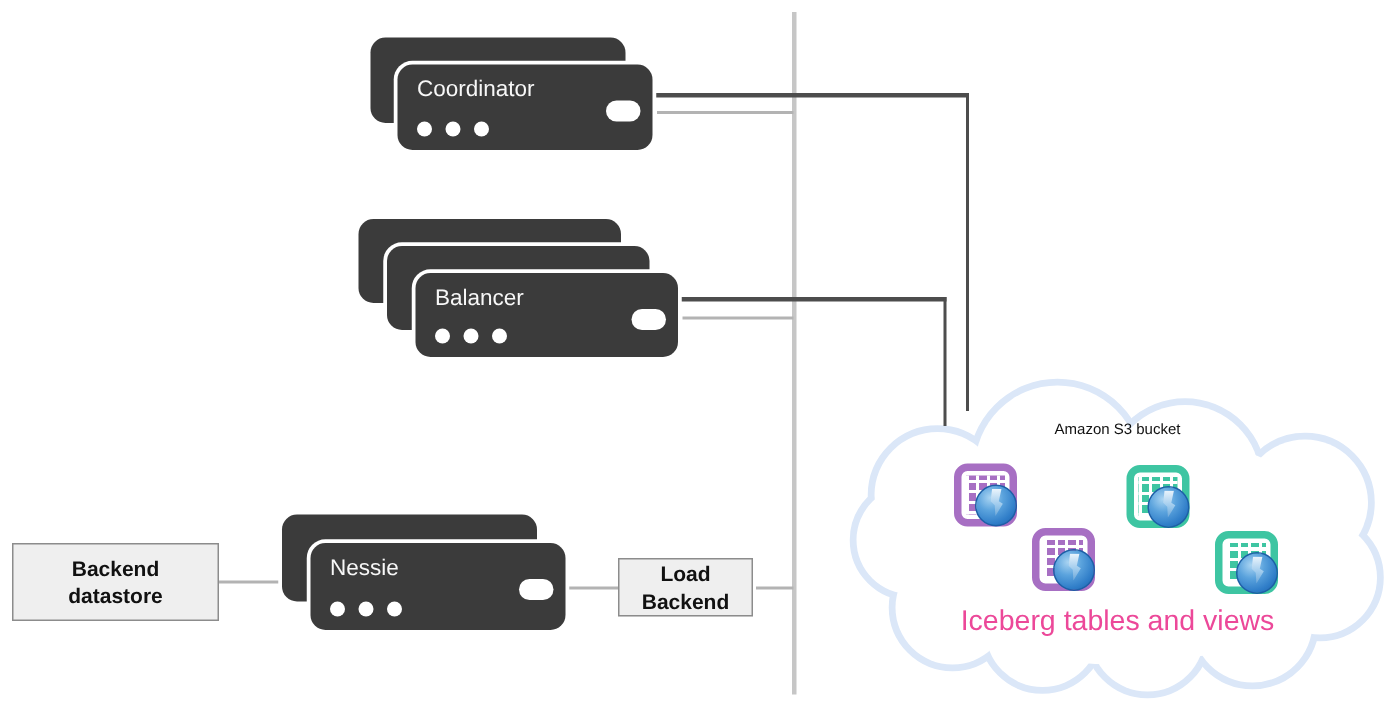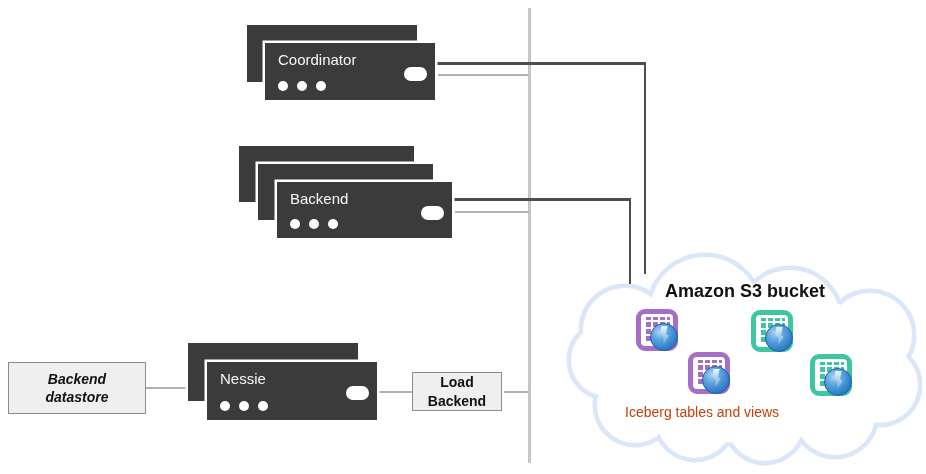--- a/index.html
+++ b/index.html
@@ -11,33 +11,33 @@
   .line.divider{background:var(--divider,#c6c6c6);}
 
   
   .plainbox{position:absolute;background:var(--plain-box-bg,#efefef);
     border:1.5px solid var(--plain-box-border,#8c8c8c);
     display:flex;align-items:center;justify-content:center;text-align:center;
     font-weight:bold;font-size:14px;line-height:1.3;color:#111;}
 
   
   .stack{position:absolute;}
-  .server{position:absolute;background:var(--server-box,#3b3b3b);border-radius:0;
+  .server{position:absolute;background:var(--server-box,#3b3b3b);border-radius:10px;
     box-shadow:0 0 0 2.5px #ffffff;}
   .srv-label{position:absolute;left:13px;top:8px;font-size:15px;color:var(--server-text,#f7f7f7);}
   .dots{position:absolute;left:13px;bottom:9px;display:flex;gap:9px;}
   .dots i{width:10px;height:10px;border-radius:50%;background:#ffffff;display:block;}
   .pill{position:absolute;right:8px;top:24px;width:23px;height:14px;border-radius:7px;background:#ffffff;}
 
   
   .cloud-svg{position:absolute;left:565px;top:245px;width:360px;height:225px;}
   .cloud-title{position:absolute;left:615px;top:281px;width:260px;text-align:center;
-    font-weight:bold;font-size:18px;color:#111;}
-  .cloud-caption{position:absolute;left:625px;top:404px;width:240px;
-    font-size:14px;color:#c2410c;}
+    font-weight:normal;font-size:10px;color:#111;}
+  .cloud-caption{position:absolute;left:625px;top:404px;width:240px;text-align:center;
+    font-size:19px;color:#ec4899;}
 
   
   .tbl-icon{position:absolute;width:48px;height:48px;}
   .tbl-frame{position:absolute;left:0;top:0;width:32px;height:32px;background:#fff;
     border:5px solid currentColor;border-radius:9px;}
   .icon-purple{color:var(--table-purple,#a76fc3);}
   .icon-teal{color:var(--table-teal,#3ec5a2);}
   .tbl-grid{position:absolute;left:3px;top:3px;width:26px;height:26px;background-color:currentColor;
     background-image:
       repeating-linear-gradient(0deg,#ffffff 0 2px,transparent 2px 7px),
@@ -106,21 +106,21 @@
         <i></i>
       </span>
       <span class="pill"></span>
     </div>
   </div>
 
   <div class="stack" style="left:239px;top:146px;">
     <div class="server" style="left:0;top:0;width:175px;height:56px;"></div>
     <div class="server" style="left:19px;top:18px;width:175px;height:56px;"></div>
     <div class="server" style="left:38px;top:36px;width:175px;height:56px;">
-      <span class="srv-label">Backend</span>
+      <span class="srv-label">Balancer</span>
       <span class="dots">
         <i></i>
         <i></i>
         <i></i>
       </span>
       <span class="pill"></span>
     </div>
   </div>
 
   <div class="stack" style="left:188px;top:343px;">
@@ -130,21 +130,21 @@
       <span class="dots">
         <i></i>
         <i></i>
         <i></i>
       </span>
       <span class="pill"></span>
     </div>
   </div>
 
   <div class="plainbox" style="left:8px;top:362px;width:136px;height:50px;">
-    <span style="width:90px;font-style:italic;">Backend datastore</span>
+    <span style="width:90px;">Backend datastore</span>
   </div>
 
   <div class="plainbox" style="left:412px;top:372px;width:88px;height:37px;">
     <span style="width:70px;">Load Backend</span>
   </div>
 
   <div class="cloud-title">Amazon S3 bucket</div>
   <div class="cloud-caption">Iceberg tables and views</div>
 
   <div class="tbl-icon icon-purple" style="left:636px;top:309px;">

